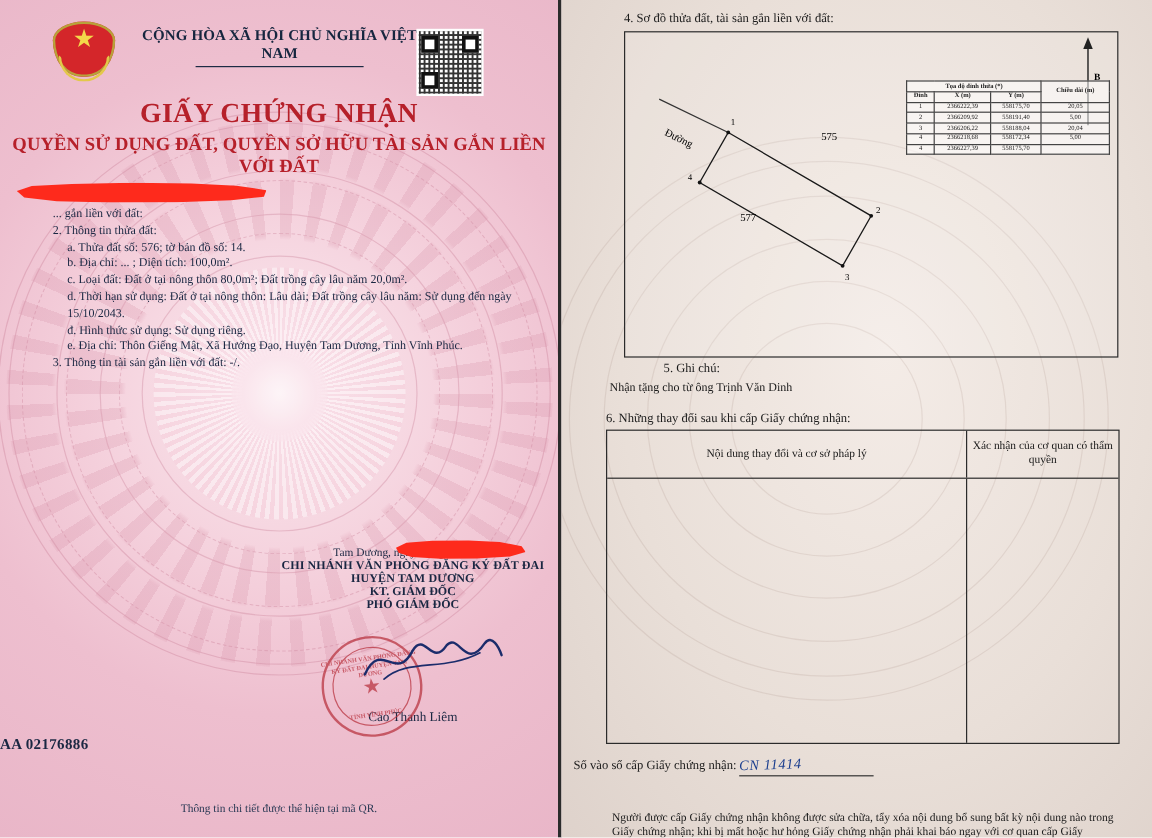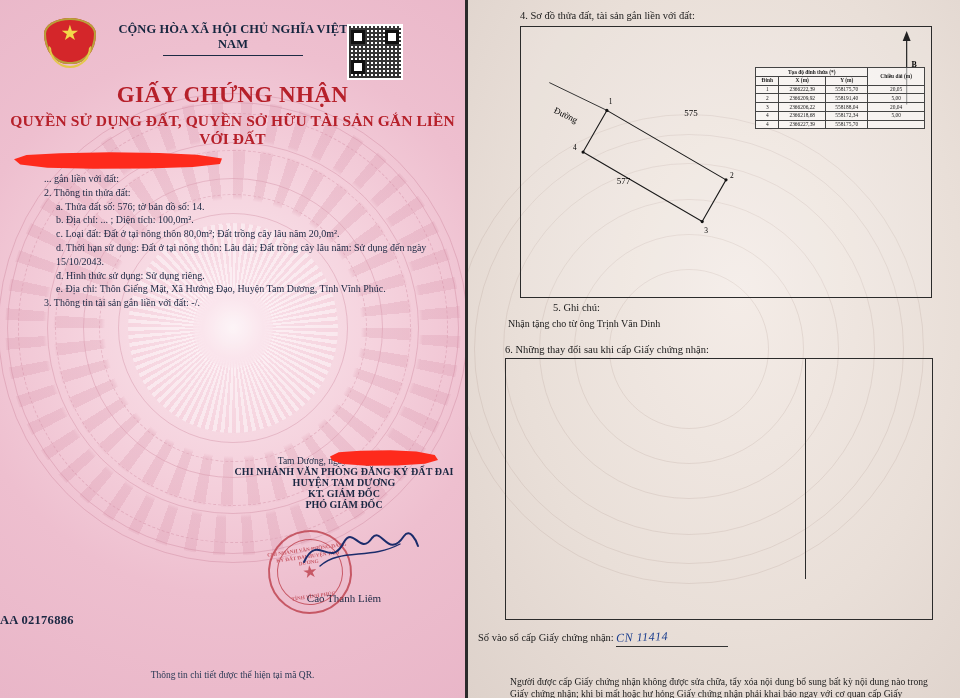--- a/index.html
+++ b/index.html
@@ -440,20 +440,24 @@
           </tbody>
         </table>
       </div>
 
       <div class="rp-sec sec5">5. Ghi chú:</div>
       <div class="rp-sec sec5b">Nhận tặng cho từ ông Trịnh Văn Dinh</div>
 
       <div class="rp-sec sec6">6. Những thay đổi sau khi cấp Giấy chứng nhận:</div>
 
       <div class="changes-table">
+        <div class="ct-head">
+          <div class="ct-c1">Nội dung thay đổi và cơ sở pháp lý</div>
+          <div class="ct-c2">Xác nhận của cơ quan có thẩm quyền</div>
+        </div>
         <div class="ct-body">
           <div class="ct-b1"></div>
           <div class="ct-b2"></div>
         </div>
       </div>
 
       <div class="so-vao">
         <span>Số vào sổ cấp Giấy chứng nhận:</span>
         <span class="val">CN 11414</span>
       </div>

